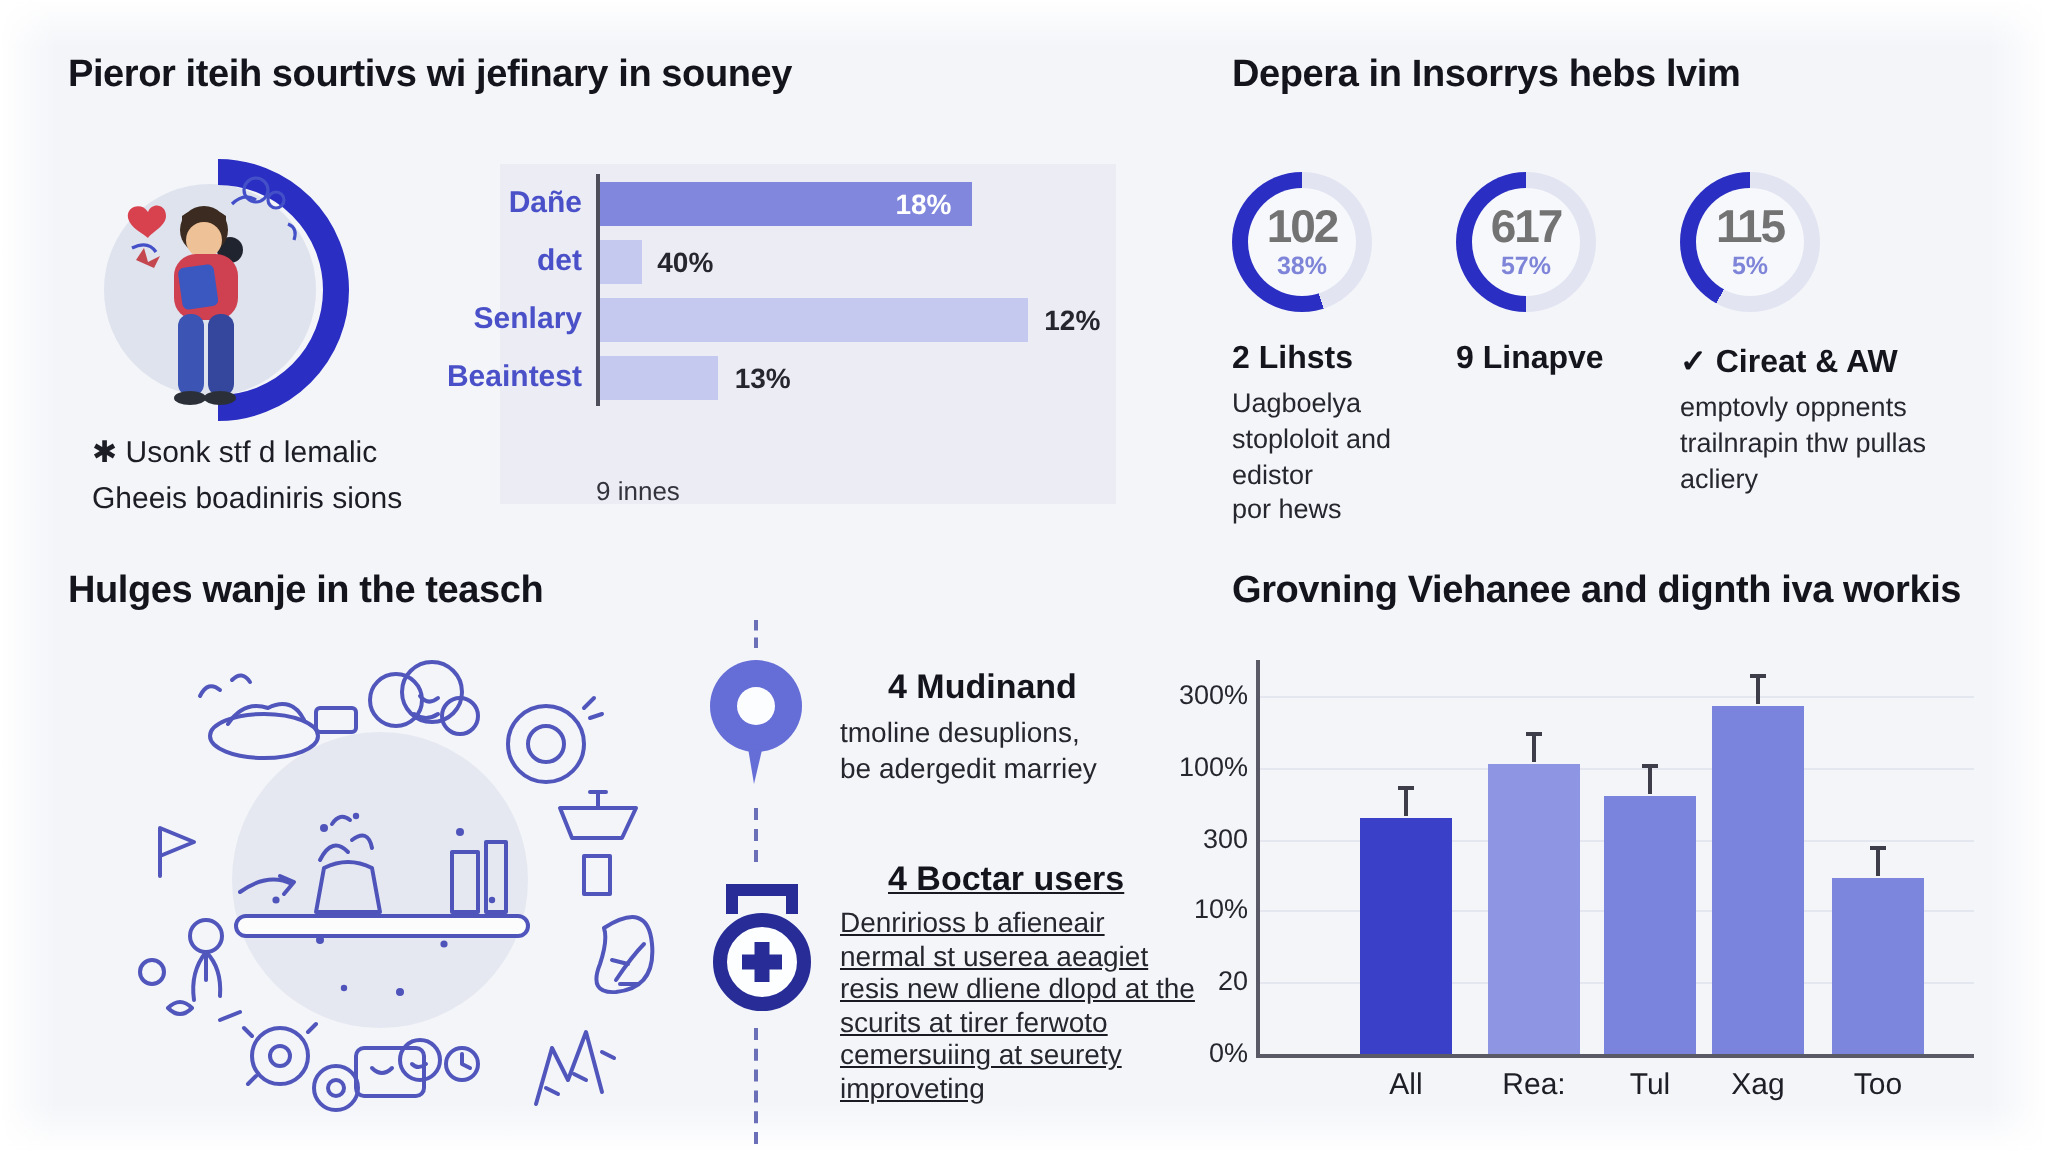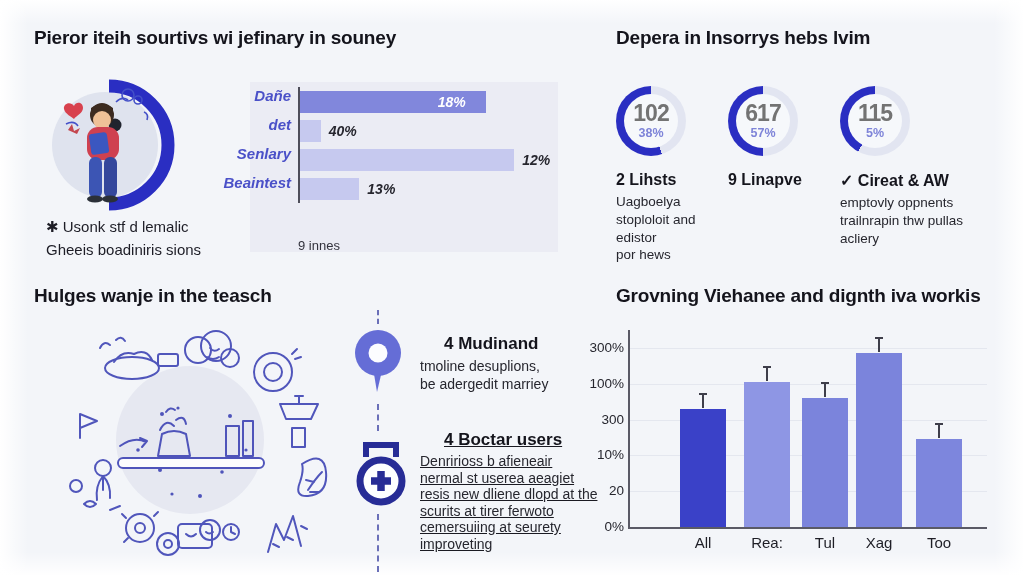--- a/index.html
+++ b/index.html
@@ -18,26 +18,26 @@
   .t-br{left:616px;top:285px;}
 
   
   .person-fig{position:absolute;left:44px;top:78px;width:144px;height:142px;}
   .fig-caption{position:absolute;left:46px;top:216px;width:215px;font-size:15px;line-height:1.5;color:#1d1d26;white-space:pre-line;}
 
   
   .hbar{position:absolute;left:178px;top:82px;width:380px;height:170px;}
   .hbar-bg{position:absolute;left:72px;top:0;right:0;bottom:0;background:#ebecf4;}
   .hbar-rows{position:absolute;left:0;top:5px;width:100%;}
-  .hbar-row{display:flex;align-items:flex-start;height:29px;font-style:italic;}
+  .hbar-row{display:flex;align-items:center;height:29px;}
   .hbar-label{width:120px;text-align:right;padding-right:7px;font-size:15px;font-weight:600;color:#4a50c8;box-sizing:border-box;white-space:nowrap;}
   .hbar-track{position:relative;flex:1;height:100%;display:flex;align-items:center;border-left:2px solid #4e4e5a;}
   .hbar-bar{position:relative;height:22px;display:flex;align-items:center;justify-content:flex-end;flex:none;}
   .hbar-val{font-size:14px;color:#26262e;margin-left:8px;font-weight:600;white-space:nowrap;}
-  .hbar-val.inside{color:#fff;margin:10px;padding-right:10px;}
+  .hbar-val.inside{color:#fff;margin:0;padding-right:10px;}
   .hbar-caption{position:absolute;left:120px;top:156px;font-size:13px;color:#33333d;}
 
   
   .donuts{position:absolute;left:616px;top:86px;display:flex;}
   .donut-col{width:110px;margin-right:2px;}
   .donut-col:last-child{width:158px;}
   .donut{width:70px;height:70px;border-radius:50%;position:relative;}
   .donut-hole{position:absolute;inset:8px;border-radius:50%;background:#f6f8fb;display:flex;flex-direction:column;align-items:center;justify-content:center;}
   .donut-value{font-size:23px;font-weight:800;color:#737373;letter-spacing:-1px;line-height:1;}
   .donut-pct{font-size:12.5px;font-weight:700;color:#7e84d8;margin-top:1px;}

